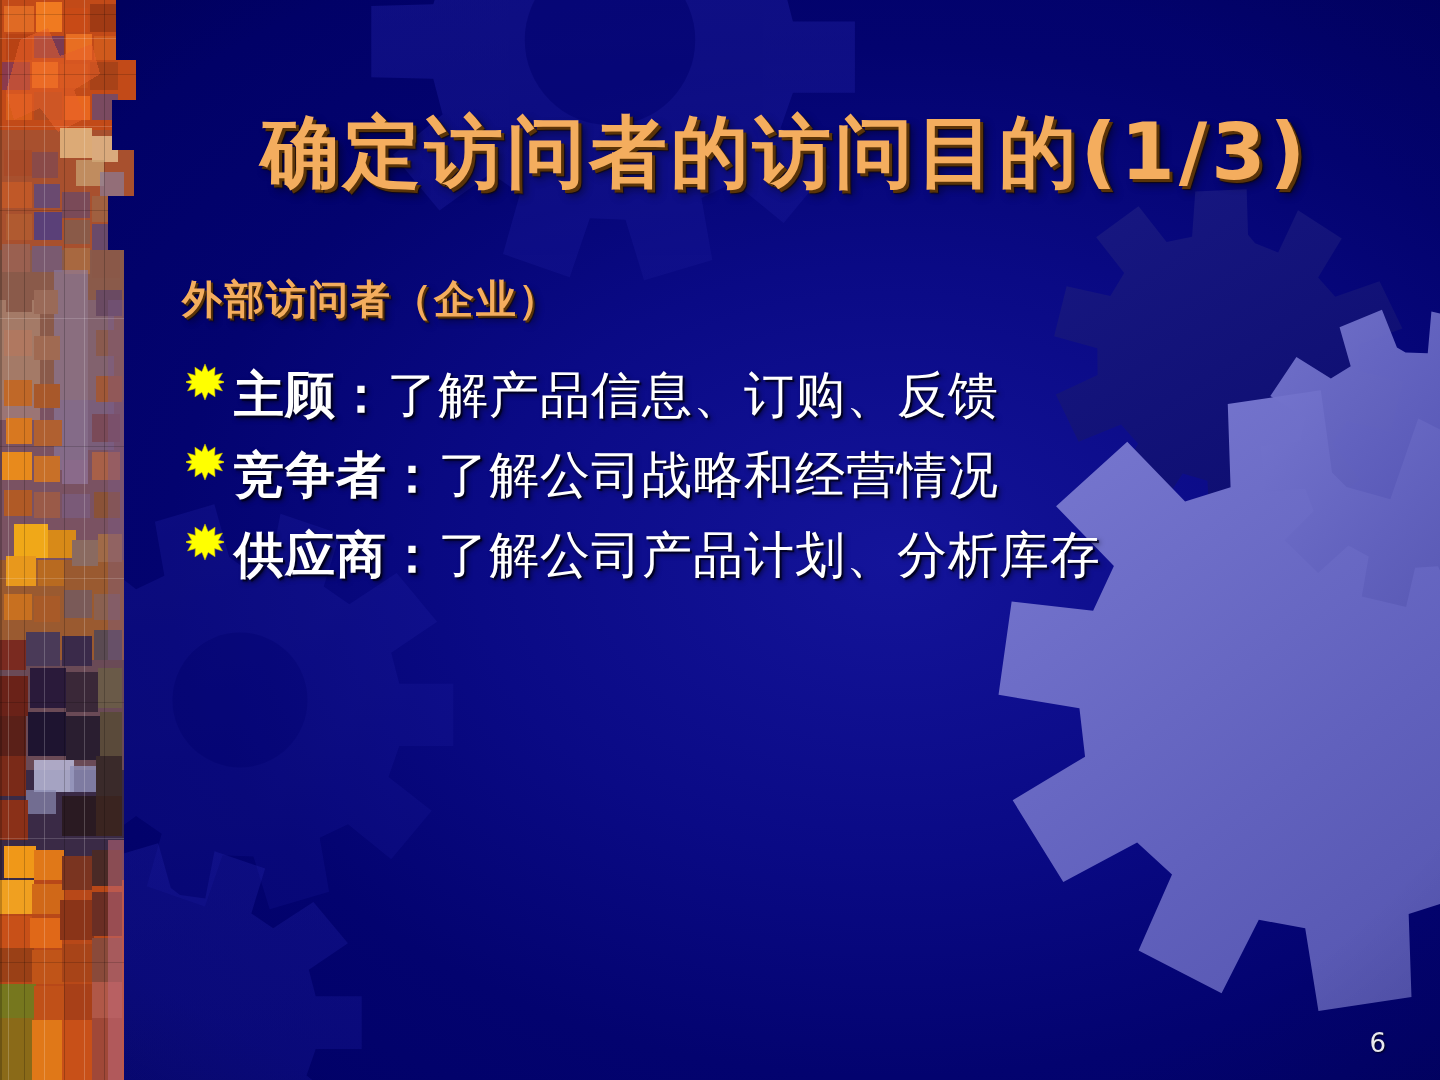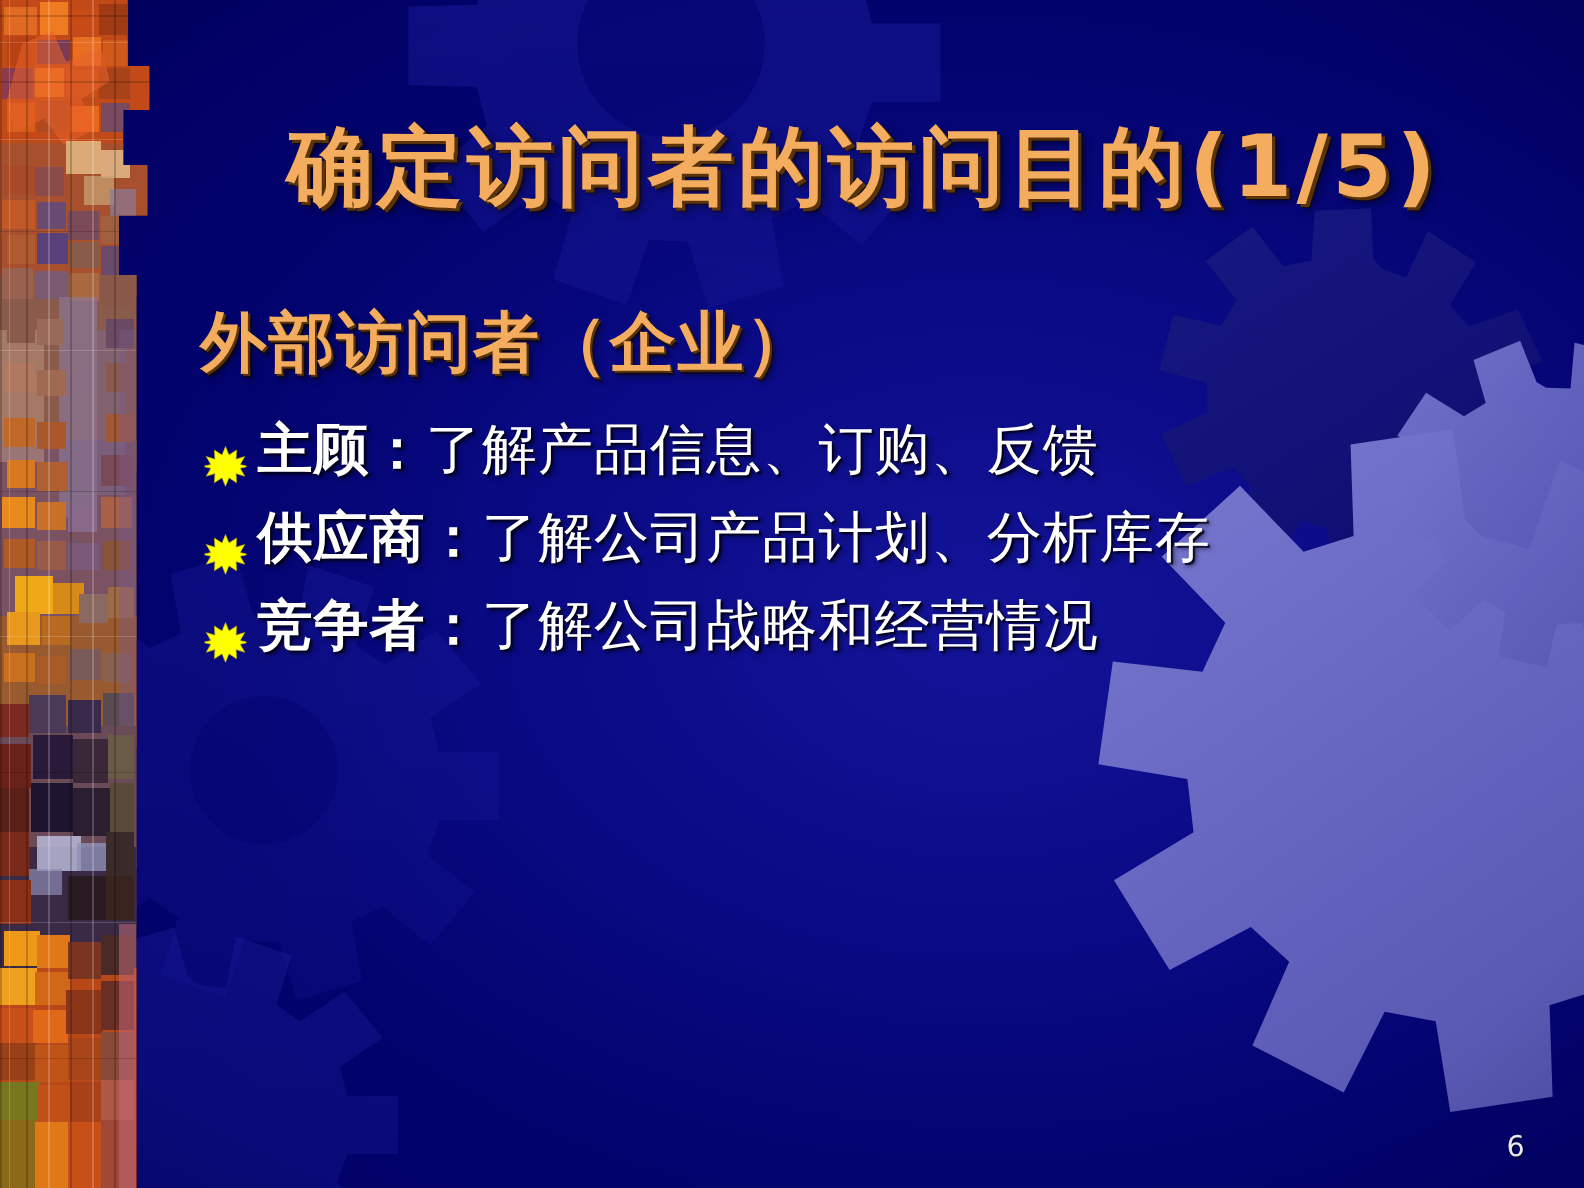--- a/index.html
+++ b/index.html
@@ -68,41 +68,41 @@
       6px 6px 8px rgba(0,0,0,0.45);
     white-space: nowrap;
     line-height: 1.05;
   }
 
   
   .subtitle {
     position: absolute;
     left: 182px;
     top: 272px;
-    font-size: 60px;
+    font-size: 40px;
     font-weight: bold;
     letter-spacing: 2px;
     color: #f4ad5e;
     text-shadow:
       2px 2px 0 #5a3408,
       3px 3px 1px rgba(20,10,0,0.7),
       5px 5px 6px rgba(0,0,0,0.4);
     white-space: nowrap;
   }
 
   
   .bullets {
     position: absolute;
     left: 186px;
     top: 362px;
     width: 1180px;
   }
   .bullet-row {
     display: flex;
-    align-items: flex-end;
+    align-items: flex-start;
     height: 80px;
     white-space: nowrap;
   }
   .bullet-mark {
     flex: 0 0 auto;
     width: 38px;
     height: 38px;
     margin-right: 10px;
     position: relative;
     top: 1px;
@@ -380,51 +380,51 @@
           <rect x="0" y="446" width="136" height="1" fill="#000"></rect>
           <rect x="0" y="578" width="136" height="1" fill="#fff"></rect>
           <rect x="0" y="702" width="136" height="1" fill="#000"></rect>
           <rect x="0" y="838" width="136" height="1" fill="#fff"></rect>
           <rect x="0" y="962" width="136" height="1" fill="#000"></rect>
         </g>
       </g>
     </svg>
   </div>
 
-  <div class="title">确定访问者的访问目的(1/5)</div>
+  <div class="title">确定访问者的访问目的(1/3)</div>
 
   <div class="subtitle">外部访问者（企业）</div>
 
   <div class="bullets">
 
     <div class="bullet-row">
       <span class="bullet-mark">
         <svg viewBox="0 0 40 40" xmlns="http://www.w3.org/2000/svg">
           <polygon fill="#ffff00" stroke="#c8b800" stroke-width="0.6" points="20,1 23.3,9.1 30.6,4.4 30.1,13.1 38.4,10.6 34,18.2 42,20 34,21.8 38.4,29.4 30.1,26.9 30.6,35.6 23.3,30.9 20,39 16.7,30.9 9.4,35.6 9.9,26.9 1.6,29.4 6,21.8 -2,20 6,18.2 1.6,10.6 9.9,13.1 9.4,4.4 16.7,9.1"></polygon>
         </svg>
       </span>
       <span class="bullet-text"><span class="lead">主顾：</span><span class="rest">了解产品信息、订购、反馈</span></span>
     </div>
 
     <div class="bullet-row">
       <span class="bullet-mark">
         <svg viewBox="0 0 40 40" xmlns="http://www.w3.org/2000/svg">
           <polygon fill="#ffff00" stroke="#c8b800" stroke-width="0.6" points="20,1 23.3,9.1 30.6,4.4 30.1,13.1 38.4,10.6 34,18.2 42,20 34,21.8 38.4,29.4 30.1,26.9 30.6,35.6 23.3,30.9 20,39 16.7,30.9 9.4,35.6 9.9,26.9 1.6,29.4 6,21.8 -2,20 6,18.2 1.6,10.6 9.9,13.1 9.4,4.4 16.7,9.1"></polygon>
         </svg>
       </span>
-      <span class="bullet-text"><span class="lead">供应商：</span><span class="rest">了解公司产品计划、分析库存</span></span>
+      <span class="bullet-text"><span class="lead">竞争者：</span><span class="rest">了解公司战略和经营情况</span></span>
     </div>
 
     <div class="bullet-row">
       <span class="bullet-mark">
         <svg viewBox="0 0 40 40" xmlns="http://www.w3.org/2000/svg">
           <polygon fill="#ffff00" stroke="#c8b800" stroke-width="0.6" points="20,1 23.3,9.1 30.6,4.4 30.1,13.1 38.4,10.6 34,18.2 42,20 34,21.8 38.4,29.4 30.1,26.9 30.6,35.6 23.3,30.9 20,39 16.7,30.9 9.4,35.6 9.9,26.9 1.6,29.4 6,21.8 -2,20 6,18.2 1.6,10.6 9.9,13.1 9.4,4.4 16.7,9.1"></polygon>
         </svg>
       </span>
-      <span class="bullet-text"><span class="lead">竞争者：</span><span class="rest">了解公司战略和经营情况</span></span>
+      <span class="bullet-text"><span class="lead">供应商：</span><span class="rest">了解公司产品计划、分析库存</span></span>
     </div>
 
 
   </div>
 
   <div class="page-num">6</div>
 
 </div>
 
 </body></html>

